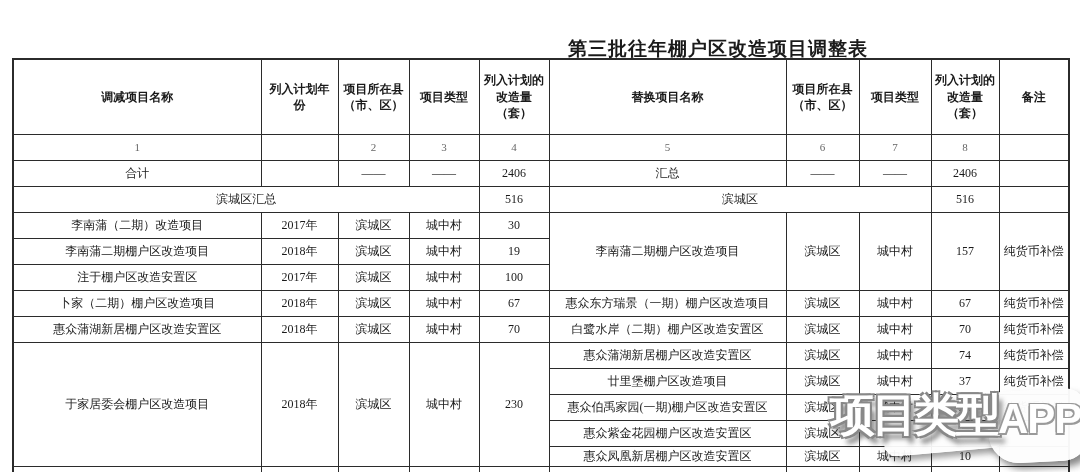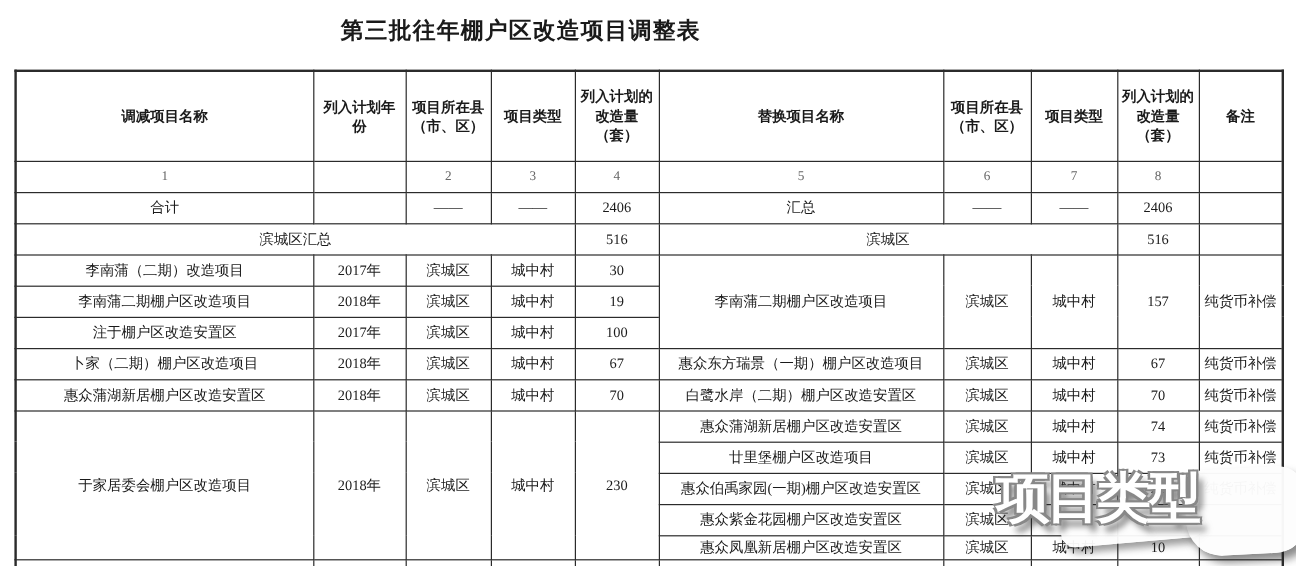--- a/index.html
+++ b/index.html
@@ -3,22 +3,22 @@
 <meta charset="utf-8">
 <style>
   html,body{margin:0;padding:0;}
   body{
     width:1080px;height:472px;overflow:hidden;position:relative;
     background:#ffffff;
     font-family:"Liberation Serif","DejaVu Serif",serif;
     color:#1a1a1a;
   }
   .page-title{
-    position:absolute;top:13px;left:0;width:868px;
-    text-align:center;font-size:19px;font-weight:bold;letter-spacing:1px;
+    position:absolute;top:36px;left:0;width:868px;
+    text-align:right;font-size:19px;font-weight:bold;letter-spacing:1px;
   }
   table.main{
     position:absolute;left:12px;top:58px;width:1056px;
     border-collapse:collapse;table-layout:fixed;
     border:2px solid #2b2b2b;
     font-size:12px;
   }
   td,th{
     border:1px solid #2b2b2b;
     text-align:center;vertical-align:middle;
@@ -200,21 +200,21 @@
     <td>滨城区</td>
     <td>城中村</td>
     <td>74</td>
     <td>纯货币补偿</td>
   </tr>
 
   <tr class="rh">
     <td>廿里堡棚户区改造项目</td>
     <td>滨城区</td>
     <td>城中村</td>
-    <td>73</td>
+    <td>37</td>
     <td>纯货币补偿</td>
   </tr>
 
   <tr class="rh">
     <td>惠众伯禹家园(一期)棚户区改造安置区</td>
     <td>滨城区</td>
     <td>城中村</td>
     <td>22</td>
     <td>纯货币补偿</td>
   </tr>
@@ -247,13 +247,14 @@
     <td></td>
     <td></td>
   </tr>
 </tbody>
   </table>
 
 <div class="watermark">
   <div class="wm-swoosh"></div>
   <div class="wm-bubble"></div>
   <div class="wm-cn">项目类型</div>
+  <div class="wm-en">APP</div>
 </div>
 
 </body></html>

